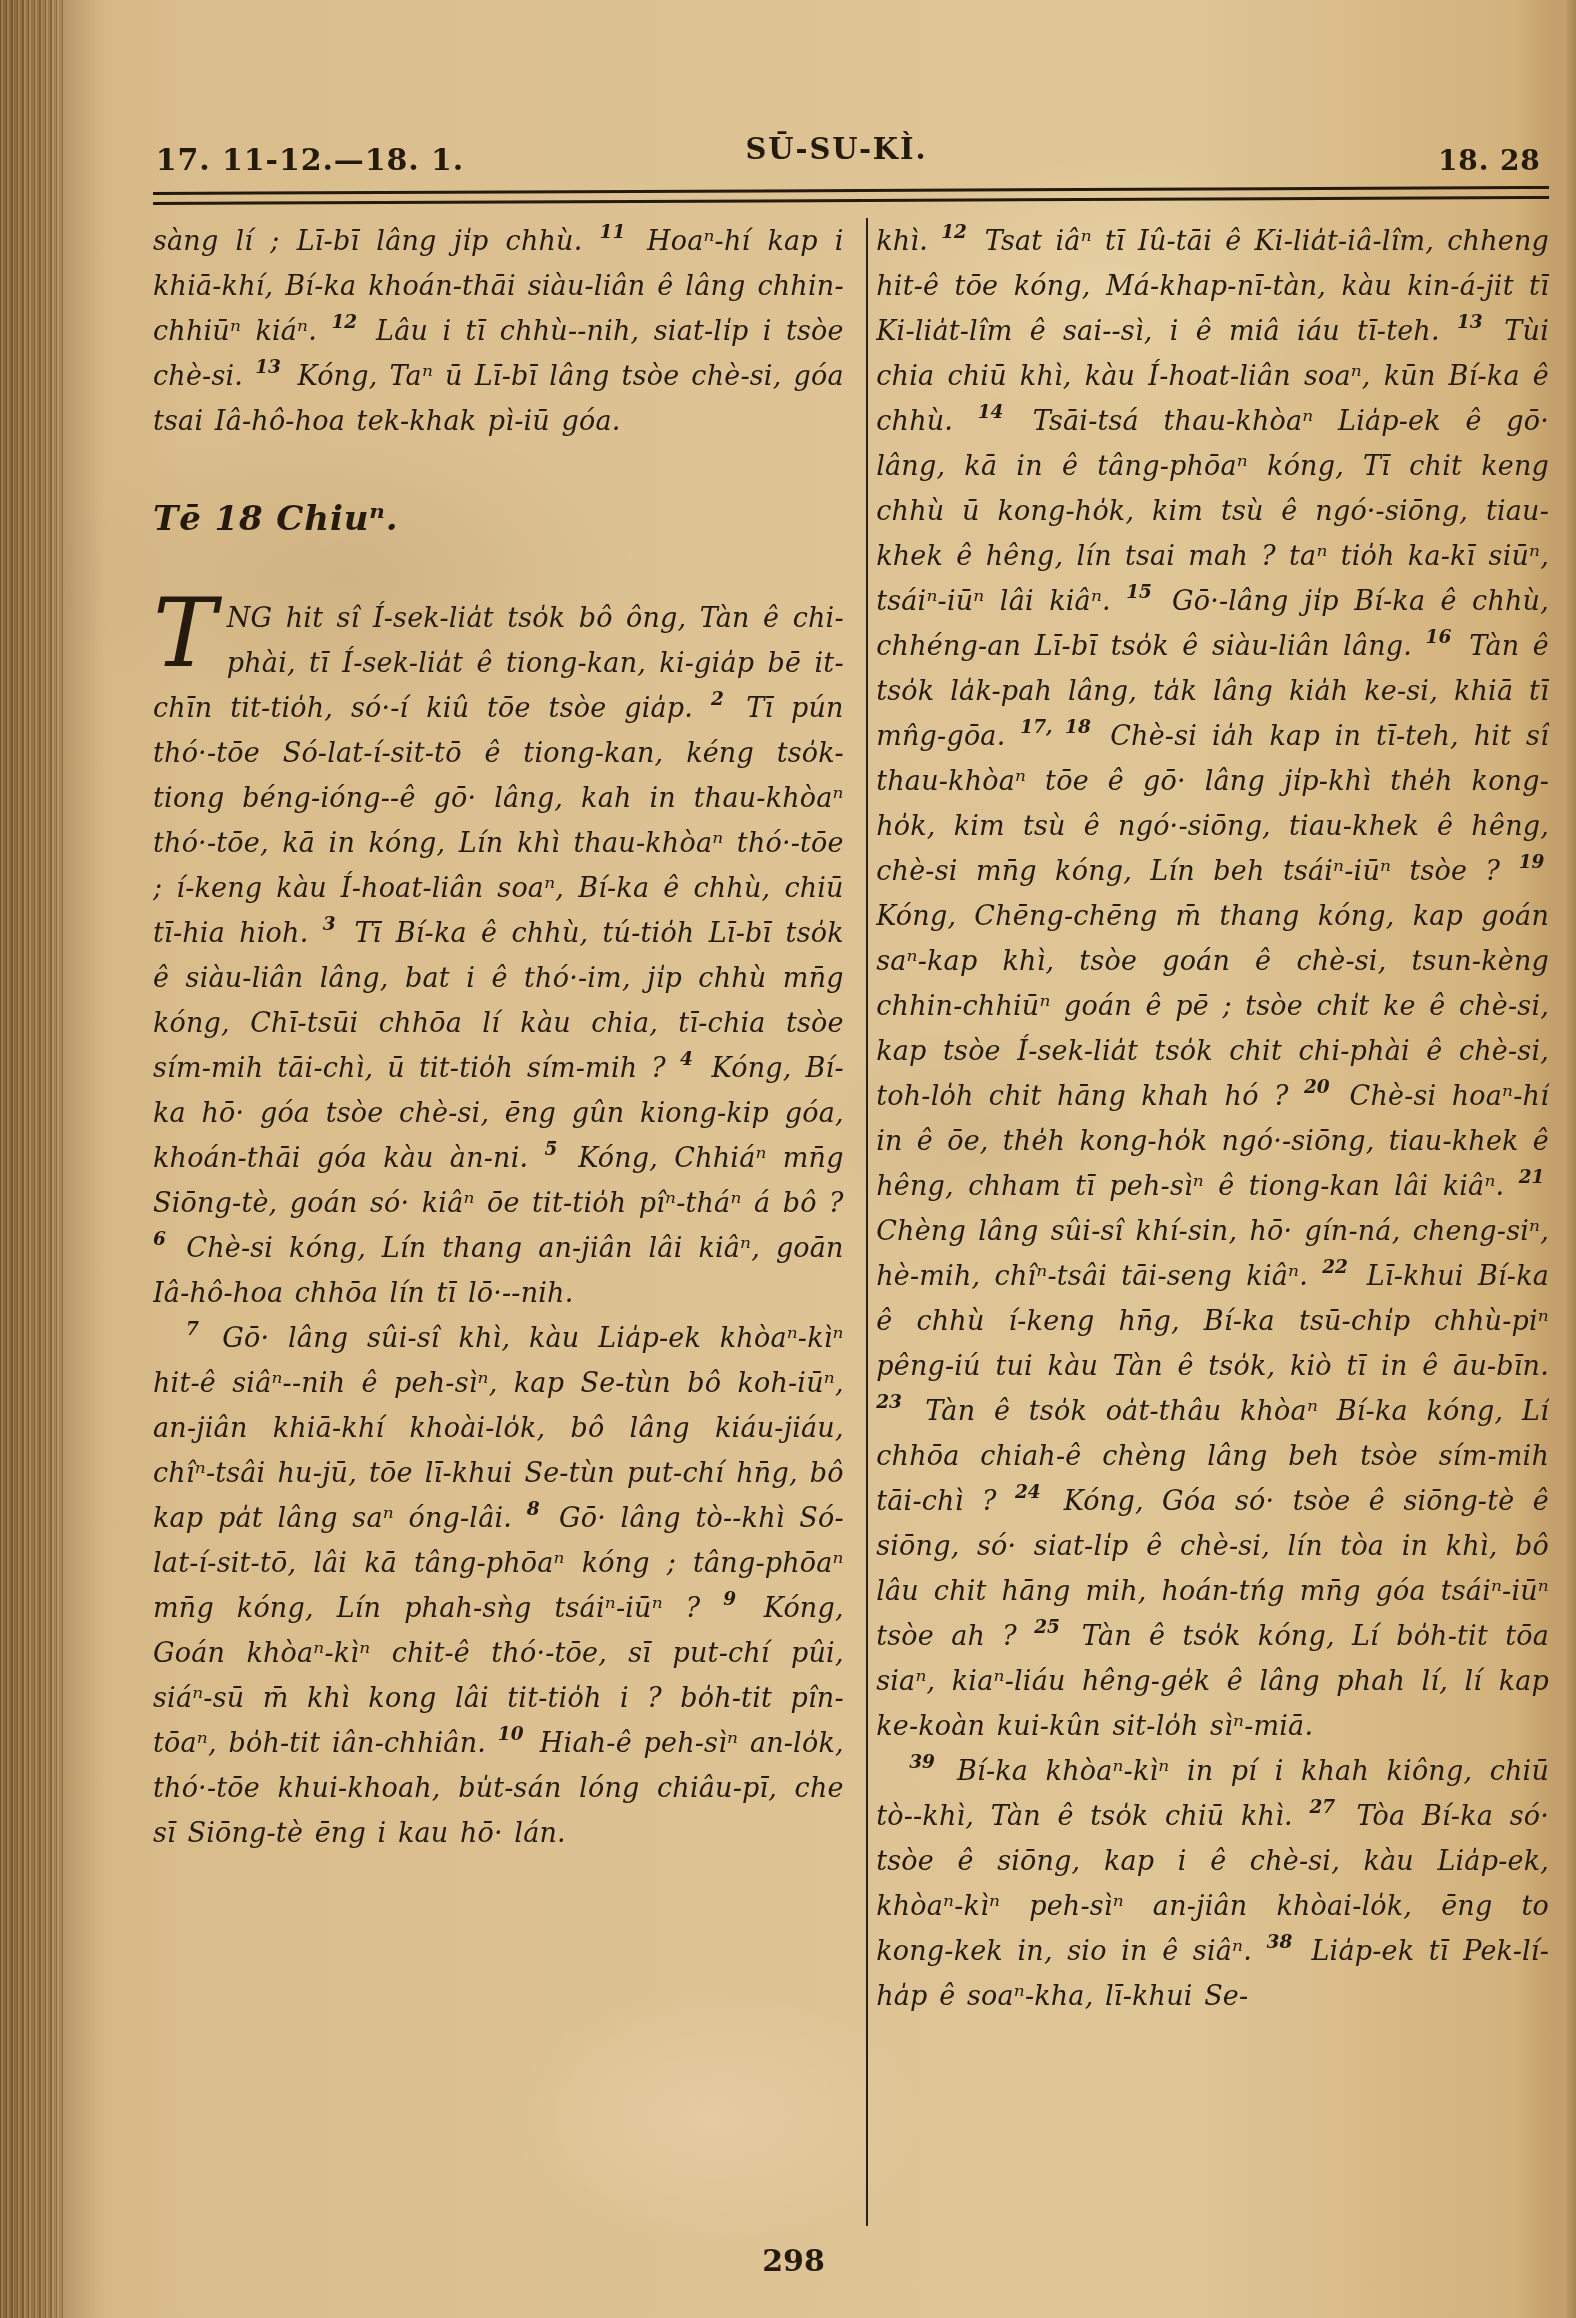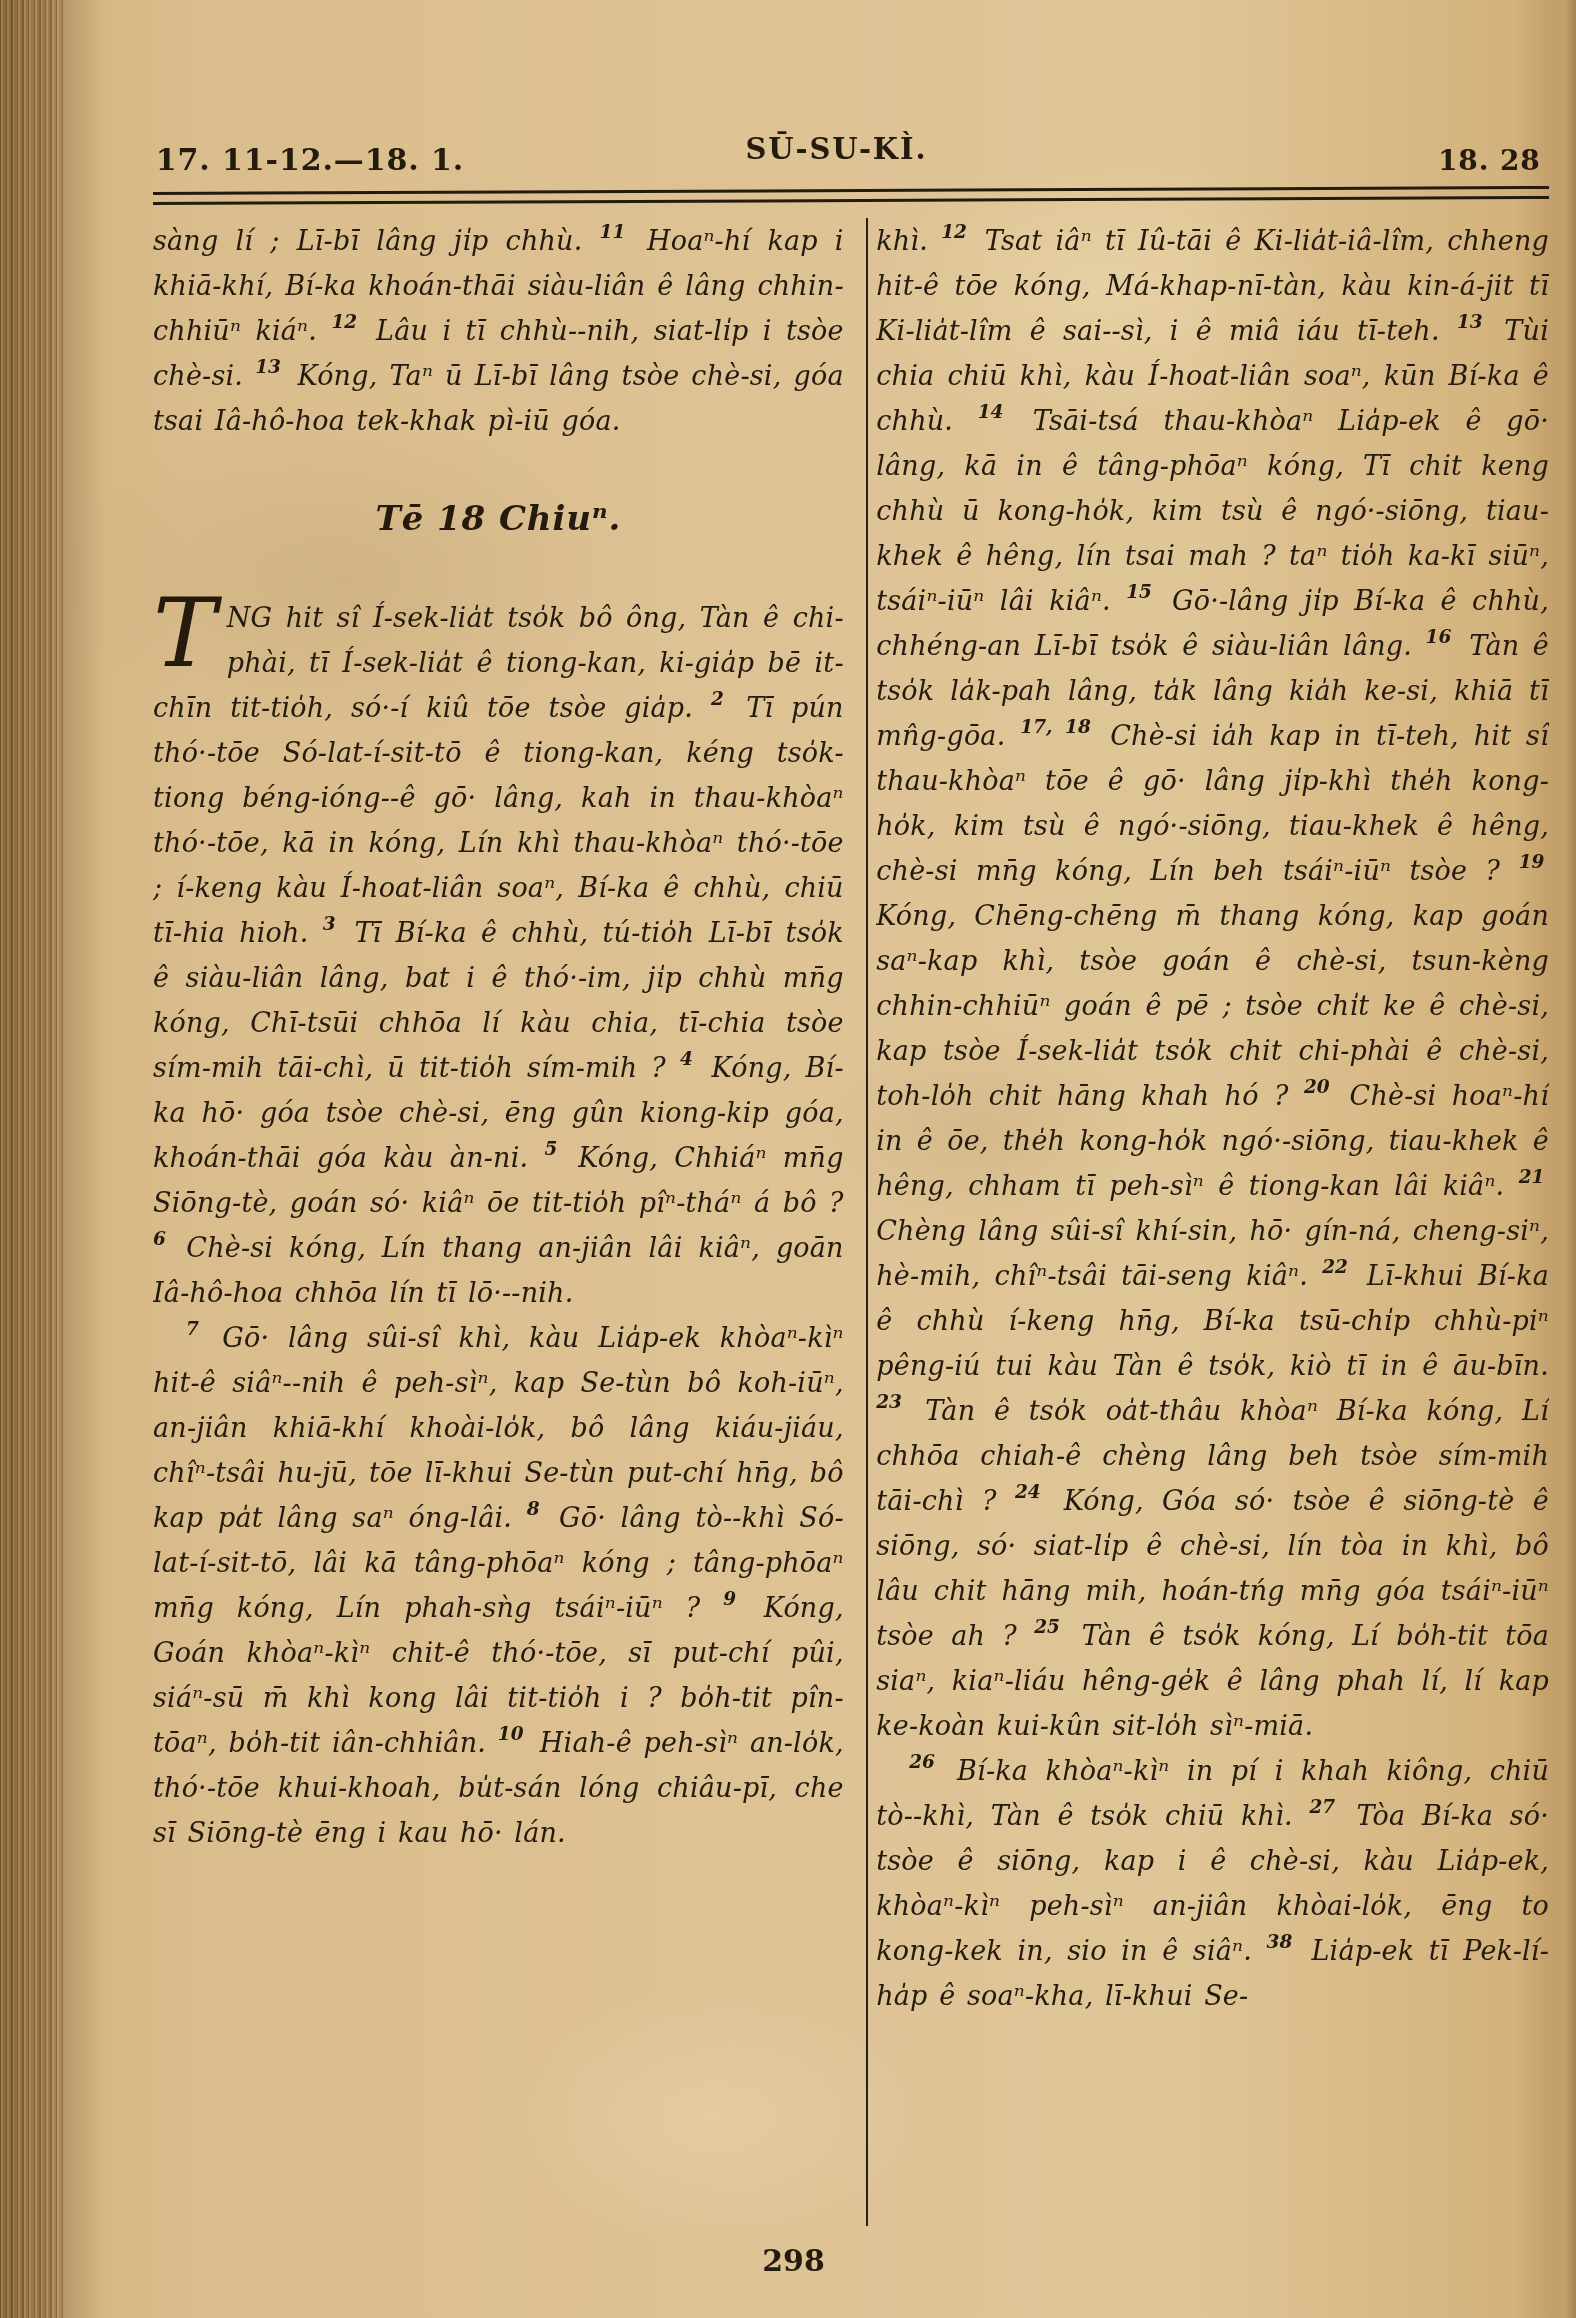--- a/index.html
+++ b/index.html
@@ -94,21 +94,21 @@
     font-weight: 700;
     font-size: 18.5px;
     line-height: 0;
     vertical-align: 12px;
     letter-spacing: 0;
     padding-right: 4.6px;
   }
 
   .chapter-heading {
     margin: 55px 0 57px 0;
-    text-align: center;
+    text-align: left;
     font-size: 34px;
     font-weight: 700;
     letter-spacing: 0.9px;
   }
 
   .dropcap {
     float: left;
     font-size: 95px;
     line-height: 73px;
     padding: 2.8px 10.2px 0 0;
@@ -144,20 +144,20 @@
     <div class="columns">
       <div class="col col-left">
           <p class="para">sàng lí ; Lī-bī lâng ji̍p chhù. <sup class="verse-num">11</sup> Hoaⁿ-hí kap i khiā-khí, Bí-ka khoán-thāi siàu-liân ê lâng chhin-chhiūⁿ kiáⁿ. <sup class="verse-num">12</sup> Lâu i tī chhù--nih, siat-li̍p i tsòe chè-si. <sup class="verse-num">13</sup> Kóng, Taⁿ ū Lī-bī lâng tsòe chè-si, góa tsai Iâ-hô-hoa tek-khak pì-iū góa.</p>
           <h2 class="chapter-heading">Tē 18 Chiuⁿ.</h2>
           <p class="para"><span class="dropcap">T</span>NG hit sî Í-sek-lia̍t tso̍k bô ông, Tàn ê chi-phài, tī Í-sek-lia̍t ê tiong-kan, ki-gia̍p bē it-chīn tit-tio̍h, só·-í kiû tōe tsòe gia̍p. <sup class="verse-num">2</sup> Tī pún thó·-tōe Só-lat-í-sit-tō ê tiong-kan, kéng tso̍k-tiong béng-ióng--ê gō· lâng, kah in thau-khòaⁿ thó·-tōe, kā in kóng, Lín khì thau-khòaⁿ thó·-tōe ; í-keng kàu Í-hoat-liân soaⁿ, Bí-ka ê chhù, chiū tī-hia hioh. <sup class="verse-num">3</sup> Tī Bí-ka ê chhù, tú-tio̍h Lī-bī tso̍k ê siàu-liân lâng, bat i ê thó·-im, ji̍p chhù mn̄g kóng, Chī-tsūi chhōa lí kàu chia, tī-chia tsòe sím-mih tāi-chì, ū tit-tio̍h sím-mih ? <sup class="verse-num">4</sup> Kóng, Bí-ka hō· góa tsòe chè-si, ēng gûn kiong-kip góa, khoán-thāi góa kàu àn-ni. <sup class="verse-num">5</sup> Kóng, Chhiáⁿ mn̄g Siōng-tè, goán só· kiâⁿ ōe tit-tio̍h pîⁿ-tháⁿ á bô ? <sup class="verse-num">6</sup> Chè-si kóng, Lín thang an-jiân lâi kiâⁿ, goān Iâ-hô-hoa chhōa lín tī lō·--nih.</p>
           <p class="para indent"><sup class="verse-num">7</sup> Gō· lâng sûi-sî khì, kàu Lia̍p-ek khòaⁿ-kìⁿ hit-ê siâⁿ--nih ê peh-sìⁿ, kap Se-tùn bô koh-iūⁿ, an-jiân khiā-khí khoài-lo̍k, bô lâng kiáu-jiáu, chîⁿ-tsâi hu-jū, tōe lī-khui Se-tùn put-chí hn̄g, bô kap pa̍t lâng saⁿ óng-lâi. <sup class="verse-num">8</sup> Gō· lâng tò--khì Só-lat-í-sit-tō, lâi kā tâng-phōaⁿ kóng ; tâng-phōaⁿ mn̄g kóng, Lín phah-sǹg tsáiⁿ-iūⁿ ? <sup class="verse-num">9</sup> Kóng, Goán khòaⁿ-kìⁿ chit-ê thó·-tōe, sī put-chí pûi, siáⁿ-sū m̄ khì kong lâi tit-tio̍h i ? bo̍h-tit pîn-tōaⁿ, bo̍h-tit iân-chhiân. <sup class="verse-num">10</sup> Hiah-ê peh-sìⁿ an-lo̍k, thó·-tōe khui-khoah, bu̍t-sán lóng chiâu-pī, che sī Siōng-tè ēng i kau hō· lán.</p>
         </div>
       <div class="col-divider"></div>
       <div class="col col-right">
           <p class="para">khì. <sup class="verse-num">12</sup> Tsat iâⁿ tī Iû-tāi ê Ki-lia̍t-iâ-lîm, chheng hit-ê tōe kóng, Má-khap-nī-tàn, kàu kin-á-jit tī Ki-lia̍t-lîm ê sai--sì, i ê miâ iáu tī-teh. <sup class="verse-num">13</sup> Tùi chia chiū khì, kàu Í-hoat-liân soaⁿ, kūn Bí-ka ê chhù. <sup class="verse-num">14</sup> Tsāi-tsá thau-khòaⁿ Lia̍p-ek ê gō· lâng, kā in ê tâng-phōaⁿ kóng, Tī chit keng chhù ū kong-ho̍k, kim tsù ê ngó·-siōng, tiau-khek ê hêng, lín tsai mah ? taⁿ tio̍h ka-kī siūⁿ, tsáiⁿ-iūⁿ lâi kiâⁿ. <sup class="verse-num">15</sup> Gō·-lâng ji̍p Bí-ka ê chhù, chhéng-an Lī-bī tso̍k ê siàu-liân lâng. <sup class="verse-num">16</sup> Tàn ê tso̍k la̍k-pah lâng, ta̍k lâng kia̍h ke-si, khiā tī mn̂g-gōa. <sup class="verse-num">17, 18</sup> Chè-si ia̍h kap in tī-teh, hit sî thau-khòaⁿ tōe ê gō· lâng ji̍p-khì the̍h kong-ho̍k, kim tsù ê ngó·-siōng, tiau-khek ê hêng, chè-si mn̄g kóng, Lín beh tsáiⁿ-iūⁿ tsòe ? <sup class="verse-num">19</sup> Kóng, Chēng-chēng m̄ thang kóng, kap goán saⁿ-kap khì, tsòe goán ê chè-si, tsun-kèng chhin-chhiūⁿ goán ê pē ; tsòe chi̍t ke ê chè-si, kap tsòe Í-sek-lia̍t tso̍k chit chi-phài ê chè-si, toh-lo̍h chit hāng khah hó ? <sup class="verse-num">20</sup> Chè-si hoaⁿ-hí in ê ōe, the̍h kong-ho̍k ngó·-siōng, tiau-khek ê hêng, chham tī peh-sìⁿ ê tiong-kan lâi kiâⁿ. <sup class="verse-num">21</sup> Chèng lâng sûi-sî khí-sin, hō· gín-ná, cheng-siⁿ, hè-mih, chîⁿ-tsâi tāi-seng kiâⁿ. <sup class="verse-num">22</sup> Lī-khui Bí-ka ê chhù í-keng hn̄g, Bí-ka tsū-chi̍p chhù-piⁿ pêng-iú tui kàu Tàn ê tso̍k, kiò tī in ê āu-bīn. <sup class="verse-num">23</sup> Tàn ê tso̍k oa̍t-thâu khòaⁿ Bí-ka kóng, Lí chhōa chiah-ê chèng lâng beh tsòe sím-mih tāi-chì ? <sup class="verse-num">24</sup> Kóng, Góa só· tsòe ê siōng-tè ê siōng, só· siat-li̍p ê chè-si, lín tòa in khì, bô lâu chit hāng mih, hoán-tńg mn̄g góa tsáiⁿ-iūⁿ tsòe ah ? <sup class="verse-num">25</sup> Tàn ê tso̍k kóng, Lí bo̍h-tit tōa siaⁿ, kiaⁿ-liáu hêng-ge̍k ê lâng phah lí, lí kap ke-koàn kui-kûn sit-lo̍h sìⁿ-miā.</p>
-          <p class="para indent"><sup class="verse-num">26</sup> Bí-ka khòaⁿ-kìⁿ in pí i khah kiông, chiū tò--khì, Tàn ê tso̍k chiū khì. <sup class="verse-num">27</sup> Tòa Bí-ka só· tsòe ê siōng, kap i ê chè-si, kàu Lia̍p-ek, khòaⁿ-kìⁿ peh-sìⁿ an-jiân khòai-lo̍k, ēng to kong-kek in, sio in ê siâⁿ. <sup class="verse-num">38</sup> Lia̍p-ek tī Pek-lí-ha̍p ê soaⁿ-kha, lī-khui Se-</p>
+          <p class="para indent"><sup class="verse-num">39</sup> Bí-ka khòaⁿ-kìⁿ in pí i khah kiông, chiū tò--khì, Tàn ê tso̍k chiū khì. <sup class="verse-num">27</sup> Tòa Bí-ka só· tsòe ê siōng, kap i ê chè-si, kàu Lia̍p-ek, khòaⁿ-kìⁿ peh-sìⁿ an-jiân khòai-lo̍k, ēng to kong-kek in, sio in ê siâⁿ. <sup class="verse-num">38</sup> Lia̍p-ek tī Pek-lí-ha̍p ê soaⁿ-kha, lī-khui Se-</p>
         </div>
     </div>
   </div>
 
   <div class="page-number">298</div>
 </div>
 
 
 </body></html>

